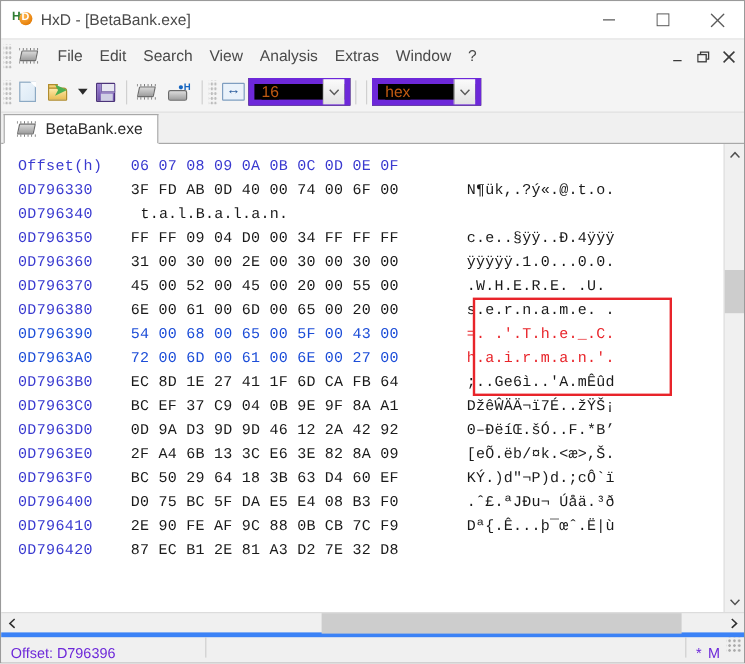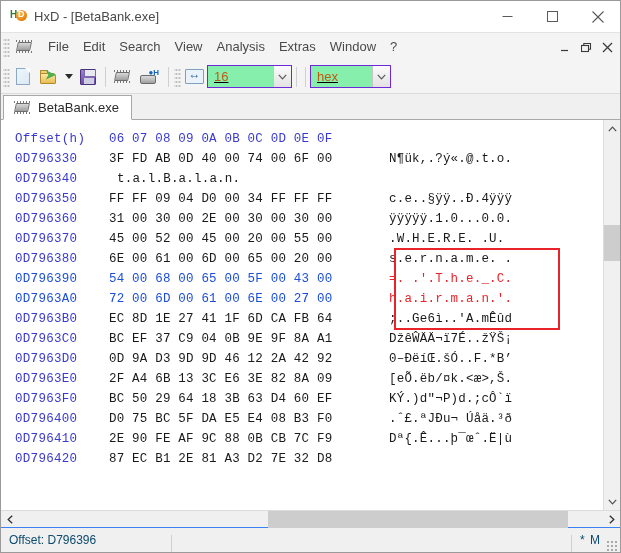--- a/index.html
+++ b/index.html
@@ -267,22 +267,22 @@
   .ic-width::after {
     content: "↔";
     position: absolute;
     left: 3px; top: -3px;
     font-size: 12px;
     color: #2f5f9e;
   }
   
   .combo {
     height: 23px;
-    background: #86efac;
-    border: 1px solid #6d28d9;
+    background: #000000;
+    border: 5px solid #6d28d9;
     display: flex;
     align-items: center;
     position: relative;
     text-decoration: underline;
   }
   .combo .val {
     font-size: 13px;
     color: #c05a12;
     padding: 0 6px;
     white-space: nowrap;
@@ -293,21 +293,21 @@
     background: linear-gradient(#fbfbfb,#e2e2e2);
     border-left: 1px solid #c6c6c6;
     display: flex;
     align-items: center;
     justify-content: center;
     flex: 0 0 auto;
   }
   .combo .dropbtn svg { display: block; }
   .combo-bytes { width: 85px; }
   .combo-enc   { width: 130px; }
-  .combo-num   { width: 81px; justify-content: space-between; }
+  .combo-num   { width: 91px; justify-content: space-between; }
 
   
   .tabstrip {
     height: 26px;
     background: #f0f0f0;
     display: flex;
     align-items: flex-start;
     flex: 0 0 auto;
     border-bottom: 1px solid #a8a8a8;
   }
@@ -436,26 +436,26 @@
   .hsb-thumb {
     position: absolute;
     top: 0; height: 17px;
     background: #cdcdcd;
   }
 
   
   .statusbar {
     height: 25px;
     background: #f0f0f0;
-    border-top: 1px solid #3b82f6;
-    display: flex;
-    align-items: flex-end;
+    border-top: 4px solid #3b82f6;
+    display: flex;
+    align-items: flex-start;
     flex: 0 0 auto;
     font-size: 12px;
-    color: #0c4a6e;
+    color: #6d28d9;
   }
   .st-cell {
     height: 25px;
     display: flex;
     align-items: center;
     padding: 0 8px;
   }
   .st-sep {
     width: 1px; height: 17px;
     background: #cfcfcf;

